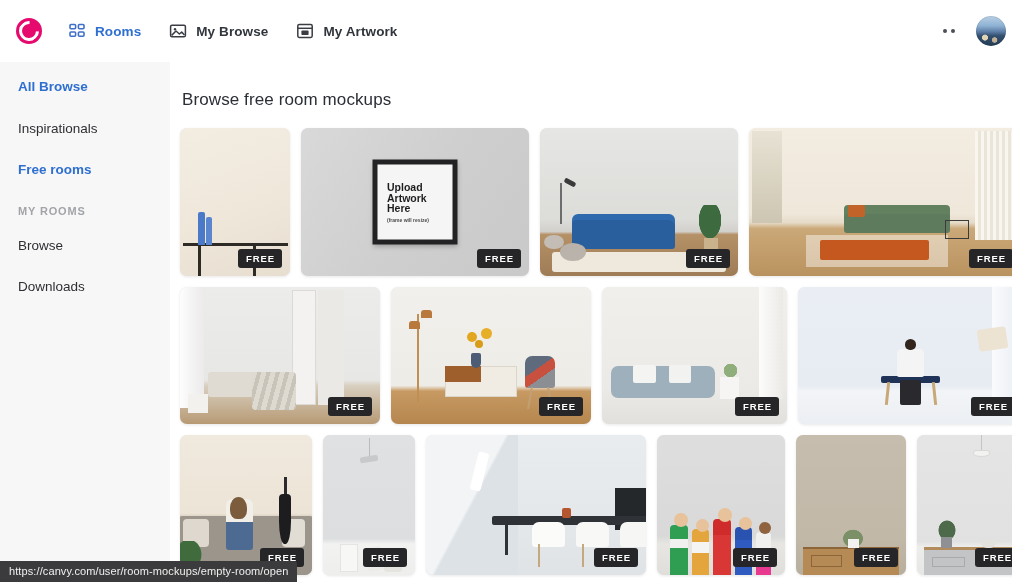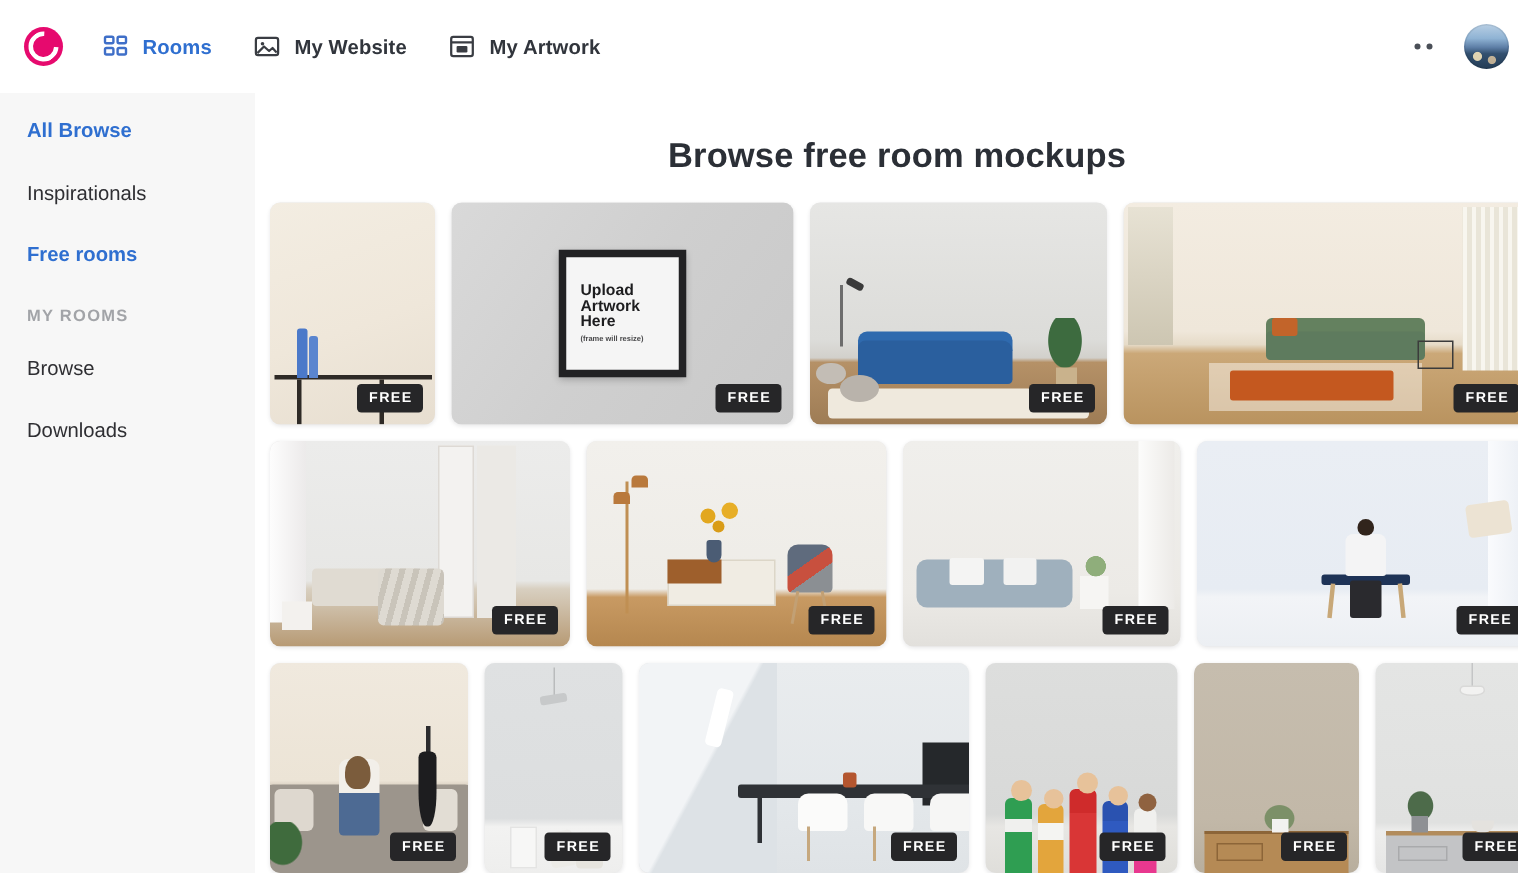--- a/index.html
+++ b/index.html
@@ -86,22 +86,22 @@
   }
 
   
   .main{
     position:absolute; left:170px; top:62px; width:854px; height:520px;
     background:#fff;
     padding: 28px 10px 0 10px;
     overflow:hidden;
   }
   .page-title{
-    font-size:23px; font-weight:700; color:#2b2f36;
-    margin: 0 0 18px 2px; letter-spacing:.1px;text-align:center;
+    font-size:17px; font-weight:400; color:#2b2f36;
+    margin: 0 0 18px 2px; letter-spacing:.1px;
   }
 
   .row{ display:flex; gap:11px; margin-bottom:11px; align-items:flex-start; }
 
   .tile{
     position:relative; border-radius:7px; overflow:hidden;
     flex: 0 0 auto; cursor:pointer;
     box-shadow: 0 1px 3px rgba(20,20,30,.10);
     background:#e9e9e9;
   }
@@ -312,21 +312,21 @@
     </div>
 
     <div class="navitem">
       <span class="navicon">
         <svg viewBox="0 0 18 18" width="18" height="18" fill="none" stroke="#3a3d43" stroke-width="1.5">
           <rect x="1.6" y="3.2" width="14.8" height="11.6" rx="1.4"></rect>
           <circle cx="6" cy="7.2" r="1.2" fill="#3a3d43" stroke="none"></circle>
           <path d="M2.6 13.4 L7 9 L10.4 12 L12.7 10 L15.4 13" stroke-linejoin="round"></path>
         </svg>
       </span>
-      <span class="lbl">My Website</span>
+      <span class="lbl">My Browse</span>
     </div>
 
     <div class="navitem">
       <span class="navicon">
         <svg viewBox="0 0 18 18" width="18" height="18" fill="none" stroke="#3a3d43" stroke-width="1.5">
           <rect x="1.8" y="2.6" width="14.4" height="12.8" rx="1.4"></rect>
           <path d="M1.8 6.3 H16.2"></path>
           <rect x="5.4" y="8.6" width="7.2" height="4.4" rx=".8" fill="#3a3d43" stroke="none"></rect>
         </svg>
       </span>
@@ -534,13 +534,14 @@
               <div class="plant"></div>
               <div class="pot"></div>
               <div class="bowl"></div>
             </div>
             <div class="badge">FREE</div>
           </div>
         </div>
       </div>
   </div>
 
+  <div class="statusbar">https://canvy.com/user/room-mockups/empty-room/open</div>
 </div>
 
 </body></html>

